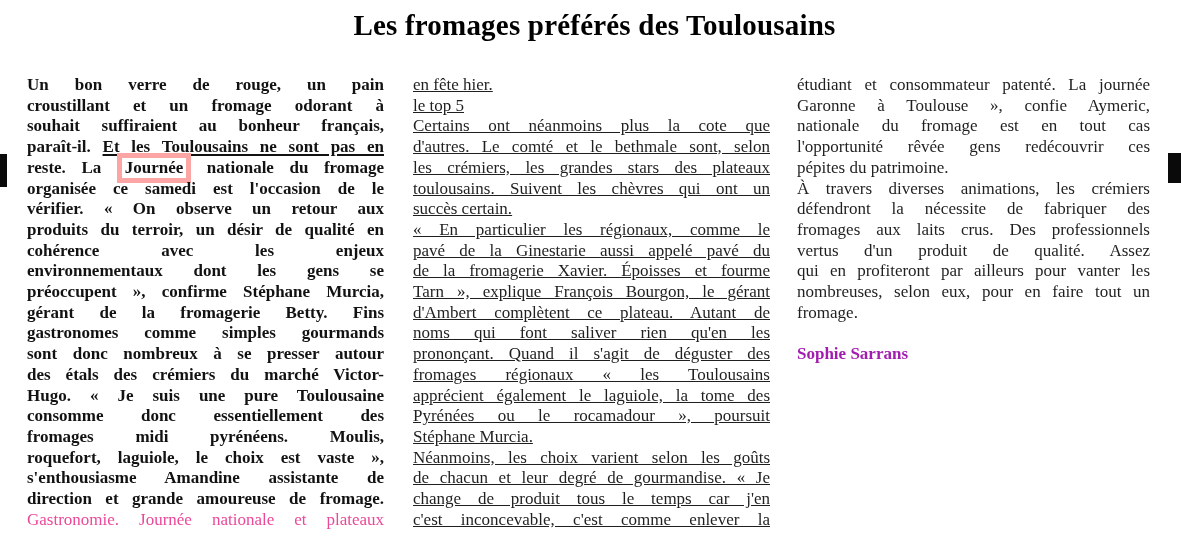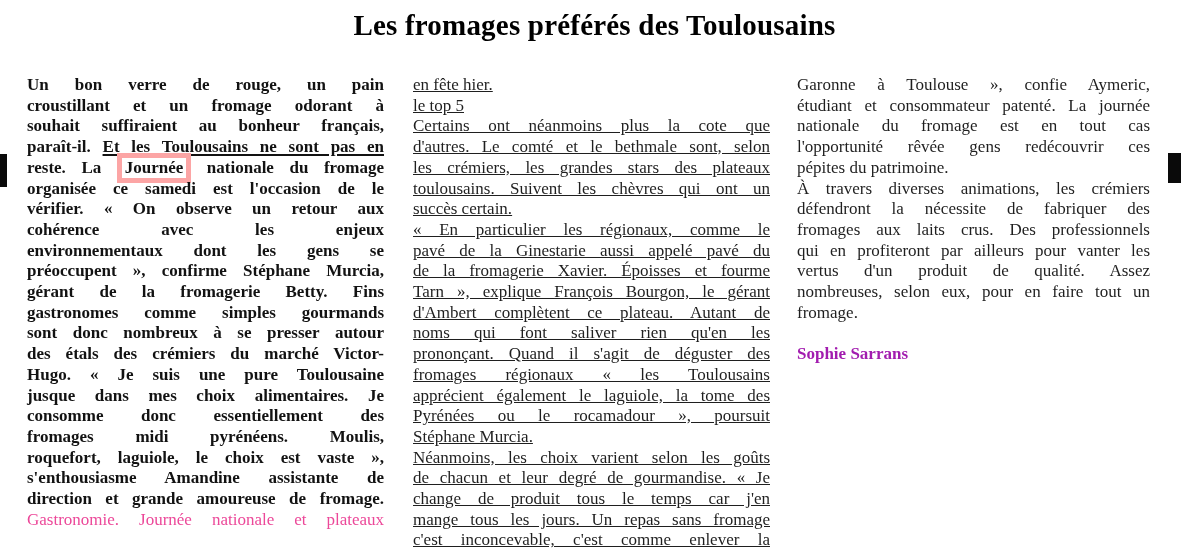--- a/index.html
+++ b/index.html
@@ -106,29 +106,29 @@
   <h1 class="title">Les fromages préférés des Toulousains</h1>
 
   <div class="column col1">
       <div class="line"><span>Un bon verre de rouge, un pain</span></div>
       <div class="line"><span>croustillant et un fromage odorant à</span></div>
       <div class="line"><span>souhait suffiraient au bonheur français,</span></div>
       <div class="line"><span>paraît-il. </span><span class="underline">Et les Toulousains ne sont pas en</span></div>
       <div class="line"><span>reste. La </span><span class="boxed">Journée</span><span> nationale du fromage</span></div>
       <div class="line"><span>organisée ce samedi est l'occasion de le</span></div>
       <div class="line"><span>vérifier. « On observe un retour aux</span></div>
+      <div class="line"><span>produits du terroir, un désir de qualité en</span></div>
       <div class="line"><span>cohérence avec les enjeux</span></div>
       <div class="line"><span>environnementaux dont les gens se</span></div>
       <div class="line"><span>préoccupent », confirme Stéphane Murcia,</span></div>
       <div class="line"><span>gérant de la fromagerie Betty. Fins</span></div>
       <div class="line"><span>gastronomes comme simples gourmands</span></div>
       <div class="line"><span>sont donc nombreux à se presser autour</span></div>
       <div class="line"><span>des étals des crémiers du marché Victor-</span></div>
       <div class="line"><span>Hugo. « Je suis une pure Toulousaine</span></div>
-      <div class="line"><span>jusque dans mes choix alimentaires. Je</span></div>
       <div class="line"><span>consomme donc essentiellement des</span></div>
       <div class="line"><span>fromages midi pyrénéens. Moulis,</span></div>
       <div class="line"><span>roquefort, laguiole, le choix est vaste »,</span></div>
       <div class="line"><span>s'enthousiasme Amandine assistante de</span></div>
       <div class="line"><span>direction et grande amoureuse de fromage.</span></div>
       <div class="line regular"><span>Gastronomie. Journée nationale et plateaux</span></div>
     </div>
 
   <div class="column col2">
       <div class="line end"><span>en fête hier.</span></div>
@@ -145,35 +145,34 @@
       <div class="line"><span>d'Ambert complètent ce plateau. Autant de</span></div>
       <div class="line"><span>noms qui font saliver rien qu'en les</span></div>
       <div class="line"><span>prononçant. Quand il s'agit de déguster des</span></div>
       <div class="line"><span>fromages régionaux « les Toulousains</span></div>
       <div class="line"><span>apprécient également le laguiole, la tome des</span></div>
       <div class="line"><span>Pyrénées ou le rocamadour », poursuit</span></div>
       <div class="line end"><span>Stéphane Murcia.</span></div>
       <div class="line"><span>Néanmoins, les choix varient selon les goûts</span></div>
       <div class="line"><span>de chacun et leur degré de gourmandise. « Je</span></div>
       <div class="line"><span>change de produit tous le temps car j'en</span></div>
-      <div class="line"><span>mange tous les jours. Un repas sans fromage</span></div>
       <div class="line"><span>c'est inconcevable, c'est comme enlever la</span></div>
     </div>
 
   <div class="column col3">
+      <div class="line"><span>étudiant et consommateur patenté. La journée</span></div>
       <div class="line"><span>Garonne à Toulouse », confie Aymeric,</span></div>
-      <div class="line"><span>étudiant et consommateur patenté. La journée</span></div>
       <div class="line"><span>nationale du fromage est en tout cas</span></div>
       <div class="line"><span>l'opportunité rêvée gens redécouvrir ces</span></div>
       <div class="line end"><span>pépites du patrimoine.</span></div>
       <div class="line"><span>À travers diverses animations, les crémiers</span></div>
       <div class="line"><span>défendront la nécessite de fabriquer des</span></div>
       <div class="line"><span>fromages aux laits crus. Des professionnels</span></div>
+      <div class="line"><span>vertus d'un produit de qualité. Assez</span></div>
       <div class="line"><span>qui en profiteront par ailleurs pour vanter les</span></div>
-      <div class="line"><span>vertus d'un produit de qualité. Assez</span></div>
       <div class="line"><span>nombreuses, selon eux, pour en faire tout un</span></div>
       <div class="line end"><span>fromage.</span></div>
       <div class="line blank"><span></span></div>
       <div class="line end bold"><span>Sophie Sarrans</span></div>
     </div>
 
   <div class="scan-mark mark-left"></div>
 
   <div class="scan-mark mark-right"></div>
 </div>

